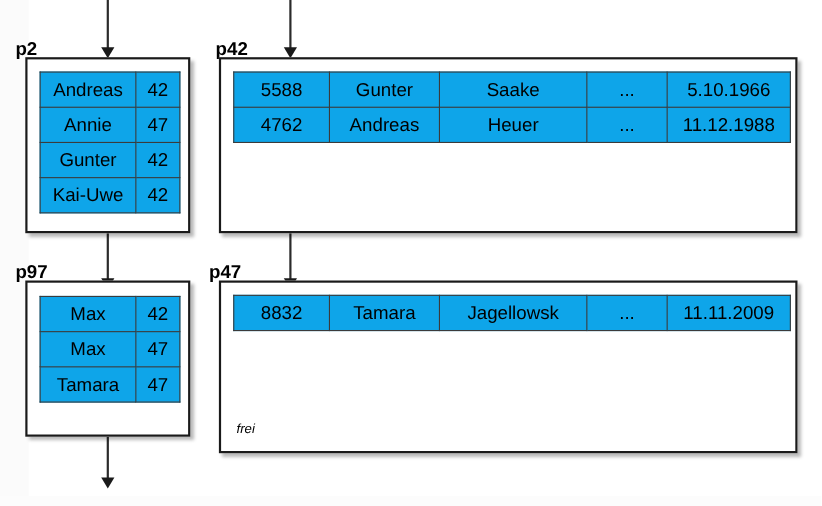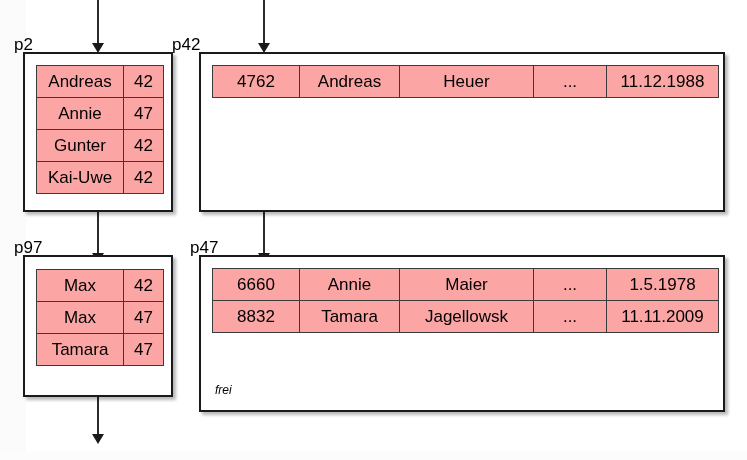--- a/index.html
+++ b/index.html
@@ -36,28 +36,29 @@
     border: 2px solid #1a1a1a;
     box-sizing: border-box;
     box-shadow: 3px 3px 3px rgba(0,0,0,0.28);
   }
   .page-label {
     position: absolute;
     font-size: 17px;
     color: #000000;
     line-height: 1;
     white-space: nowrap;
+    font-weight: bold;
   }
 
   
   .data-table {
     position: absolute;
     border-collapse: collapse;
     table-layout: fixed;
-    background: #fca5a5;
+    background: #0ea5e9;
   }
   .data-table td {
     border: 1px solid #3b3b3b;
     text-align: center;
     vertical-align: middle;
     font-size: 17px;
     color: #000000;
     padding: 0;
     height: 31px;
     line-height: 31px;
@@ -131,34 +132,41 @@
         <td>Gunter</td>
         <td>42</td>
       </tr>
       <tr>
         <td>Kai-Uwe</td>
         <td>42</td>
       </tr>
     </tbody>
   </table>
 
-  <div class="page-label" style="left:172px; top:36px;">p42</div>
+  <div class="page-label" style="left:196px; top:36px;">p42</div>
 
   <div class="page-box" style="left:199px; top:52px; width:526px; height:160px;"></div>
 
   <table class="data-table" style="left:212px; top:65px; width:506px;">
     <colgroup>
       <col style="width:87px">
         <col style="width:100px">
         <col style="width:134px">
       <col style="width:73px">
         <col style="width:112px">
     </colgroup>
     <tbody>
       <tr>
+        <td>5588</td>
+        <td>Gunter</td>
+        <td>Saake</td>
+        <td>...</td>
+        <td>5.10.1966</td>
+      </tr>
+      <tr>
         <td>4762</td>
         <td>Andreas</td>
         <td>Heuer</td>
         <td>...</td>
         <td>11.12.1988</td>
       </tr>
     </tbody>
   </table>
 
   <div class="page-label" style="left:14px; top:239px;">p97</div>
@@ -193,27 +201,20 @@
   <table class="data-table" style="left:212px; top:268px; width:506px;">
     <colgroup>
       <col style="width:87px">
         <col style="width:100px">
         <col style="width:134px">
       <col style="width:73px">
         <col style="width:112px">
     </colgroup>
     <tbody>
       <tr>
-        <td>6660</td>
-        <td>Annie</td>
-        <td>Maier</td>
-        <td>...</td>
-        <td>1.5.1978</td>
-      </tr>
-      <tr>
         <td>8832</td>
         <td>Tamara</td>
         <td>Jagellowsk</td>
         <td>...</td>
         <td>11.11.2009</td>
       </tr>
     </tbody>
   </table>
 
   <div class="frei-note" style="left:215px; top:384px;">frei</div>

